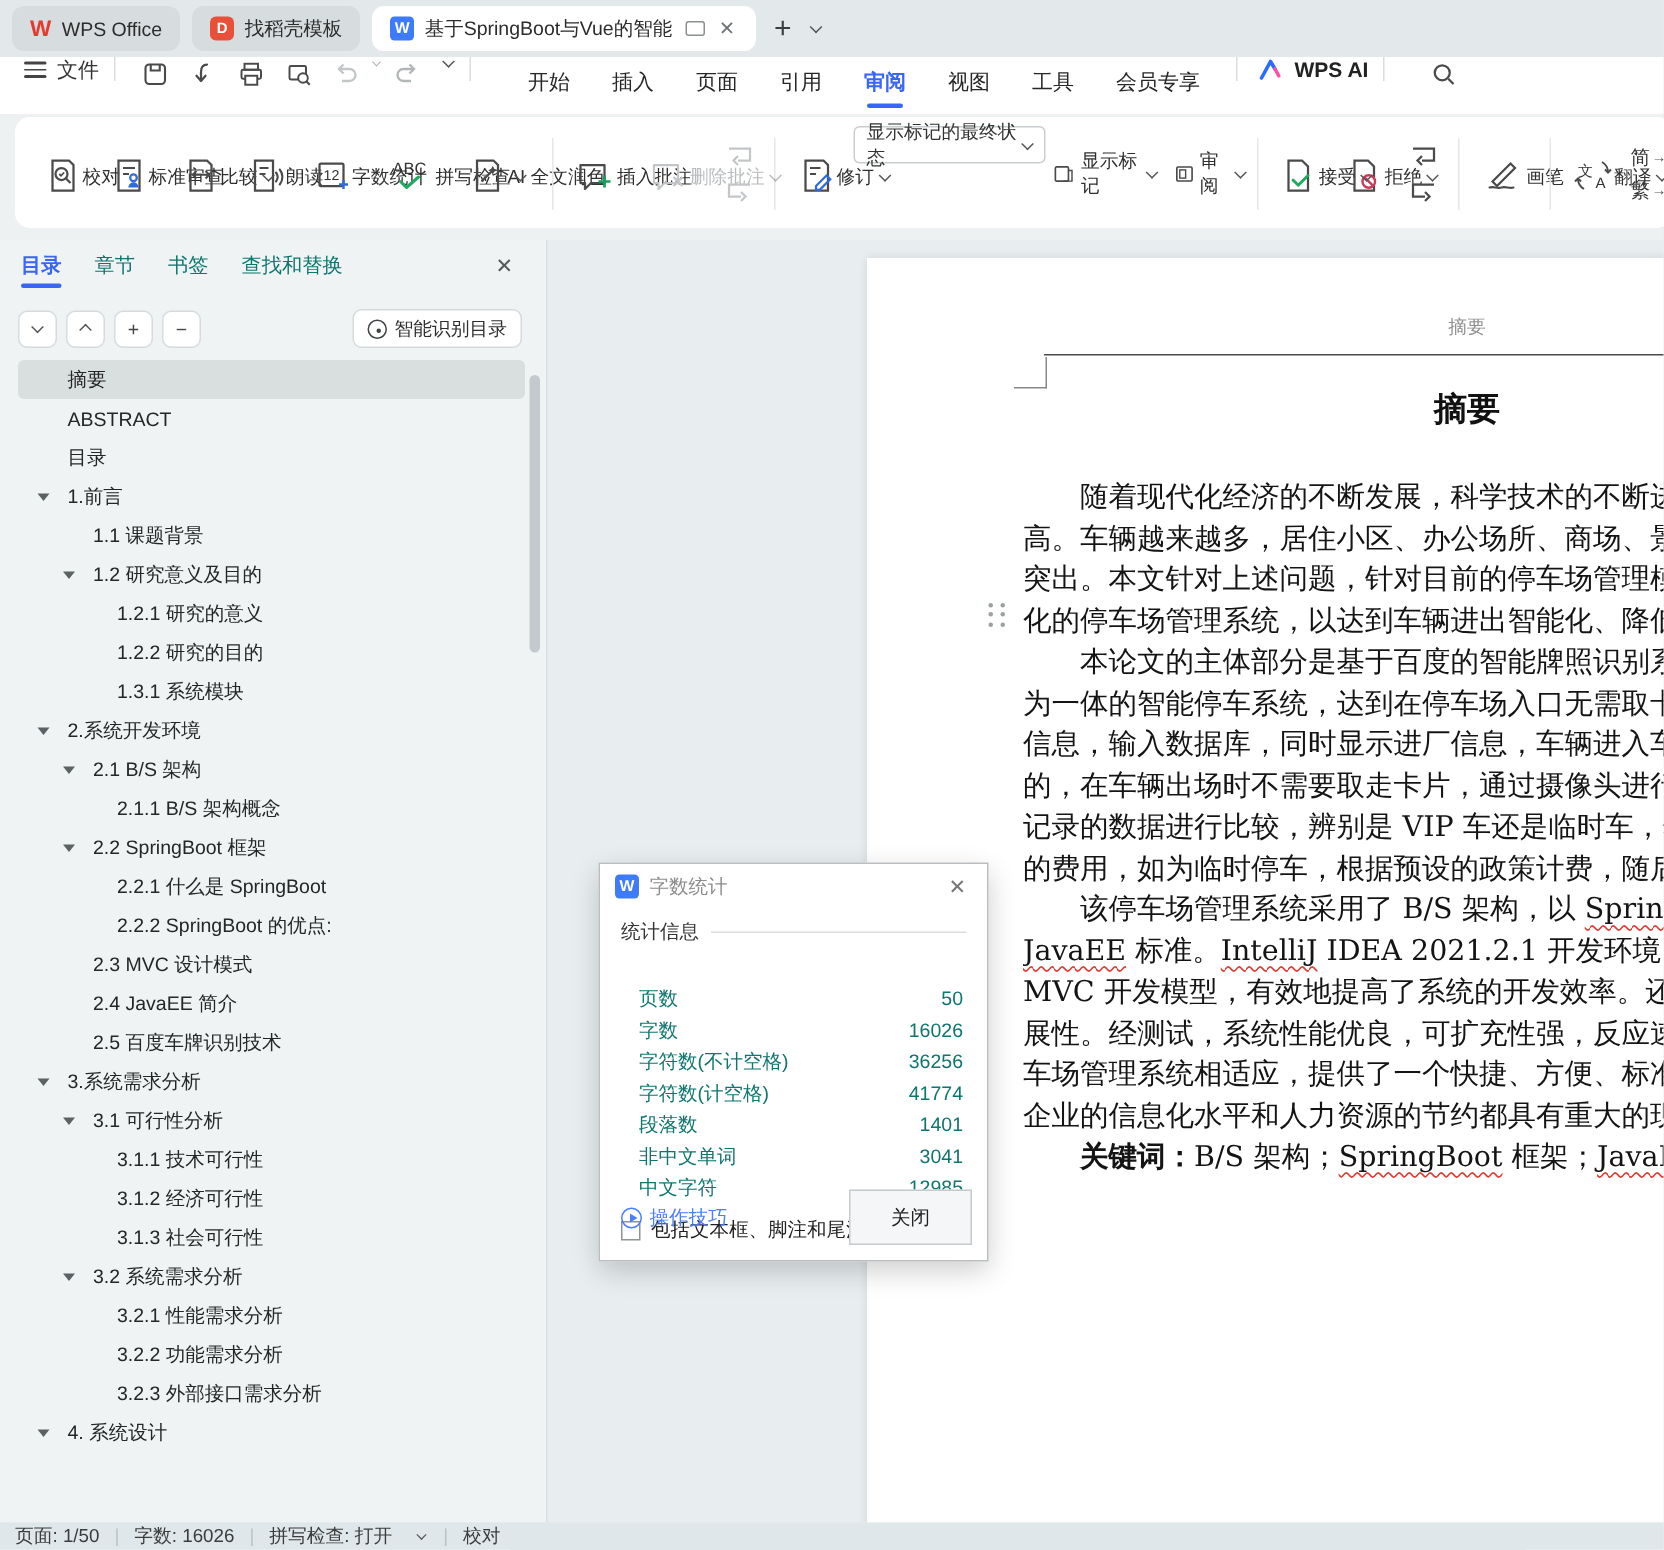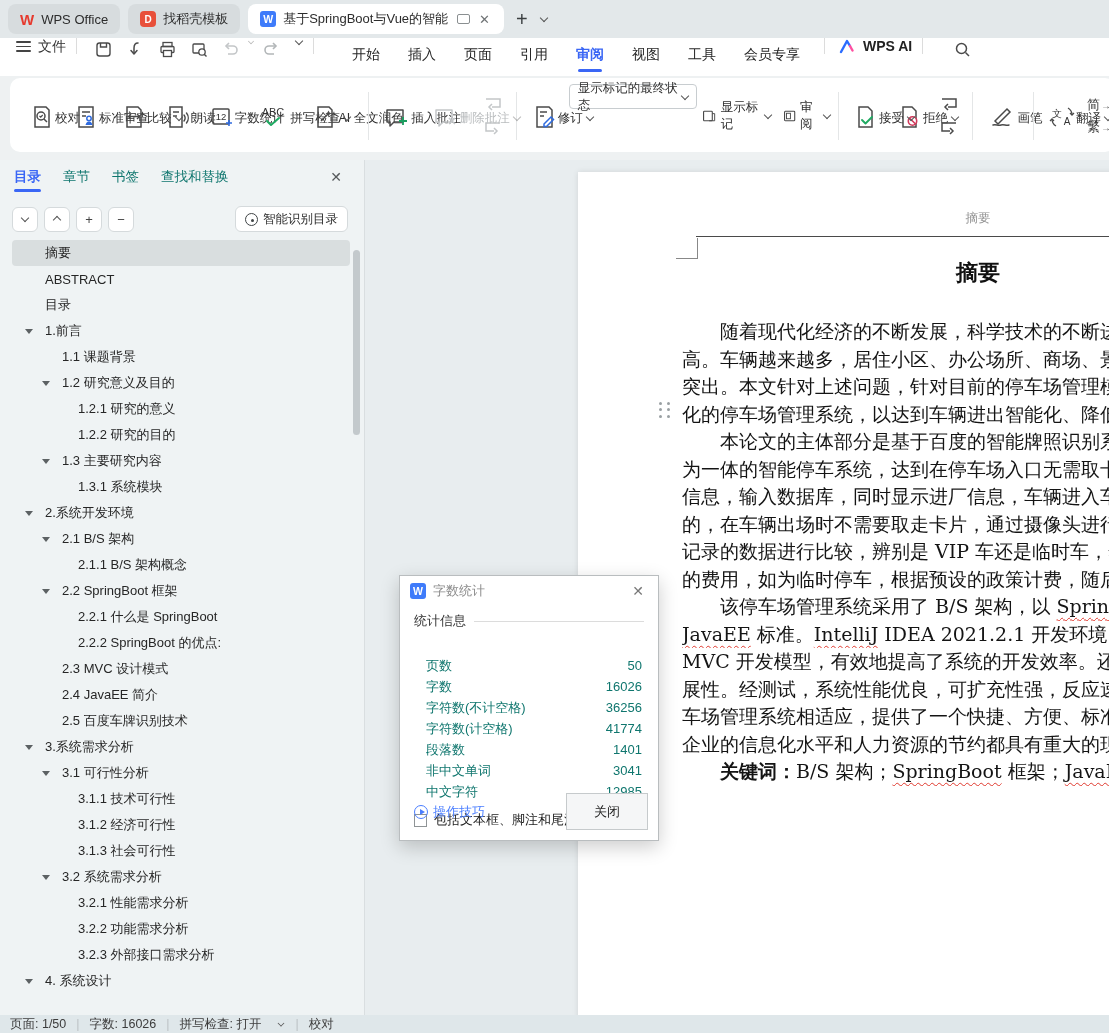--- a/index.html
+++ b/index.html
@@ -520,24 +520,20 @@
         <div class="toc-row lv1">
           <span class="tri"></span>
           <span>1.2 研究意义及目的</span>
         </div>
         <div class="toc-row lv2">
           <span>1.2.1 研究的意义</span>
         </div>
         <div class="toc-row lv2">
           <span>1.2.2 研究的目的</span>
         </div>
-        <div class="toc-row lv1">
-          <span class="tri"></span>
-          <span>1.3 主要研究内容</span>
-        </div>
         <div class="toc-row lv2">
           <span>1.3.1 系统模块</span>
         </div>
         <div class="toc-row lv0">
           <span class="tri"></span>
           <span>2.系统开发环境</span>
         </div>
         <div class="toc-row lv1">
           <span class="tri"></span>
           <span>2.1 B/S 架构</span>

